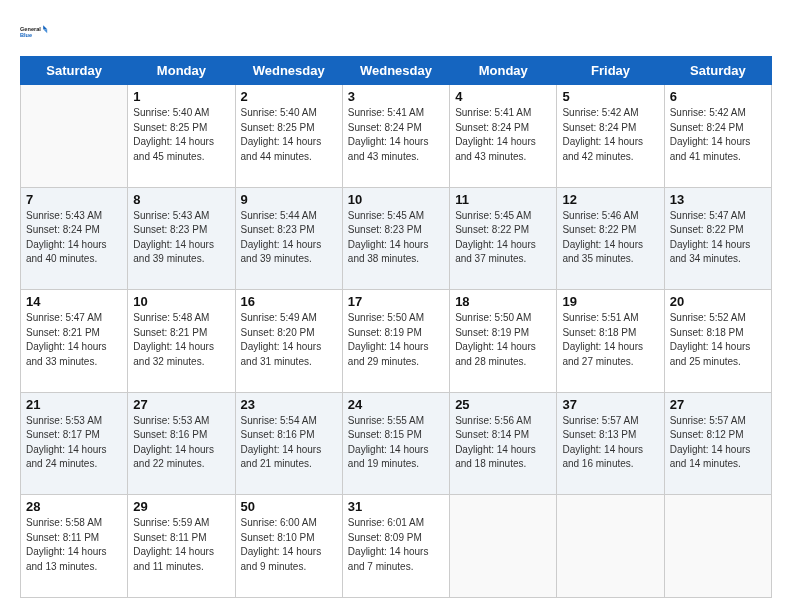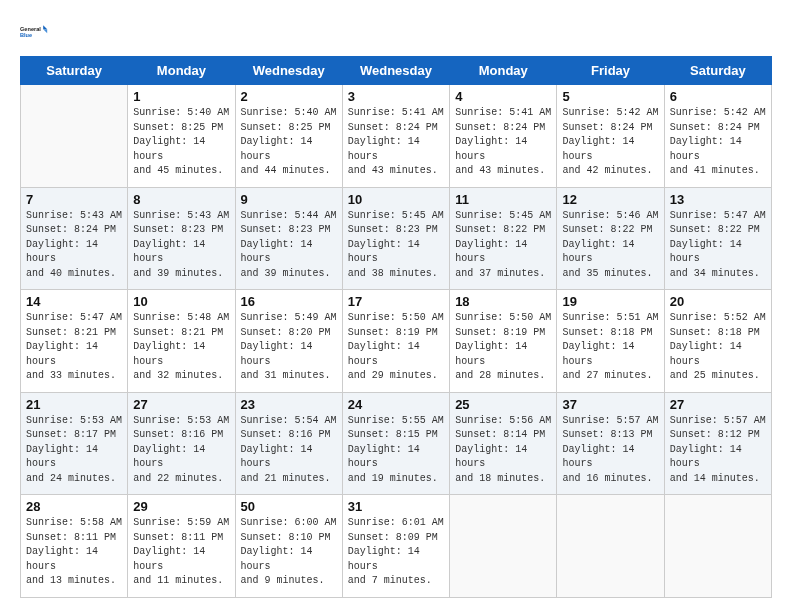--- a/index.html
+++ b/index.html
@@ -75,21 +75,20 @@
       font-size: 13px;
       font-weight: bold;
       color: #111;
       display: block;
       margin-bottom: 2px;
     }
     .cell-info {
       font-size: 10px;
       color: #333;
       line-height: 1.45;
-      font-family: Liberation Mono, monospace;
     }
     .empty-cell {
       background: #f9f9f9;
     }
     .alt-row td {
       background: #f0f4f8;
     }
   </style>
 </head>
 <body>

